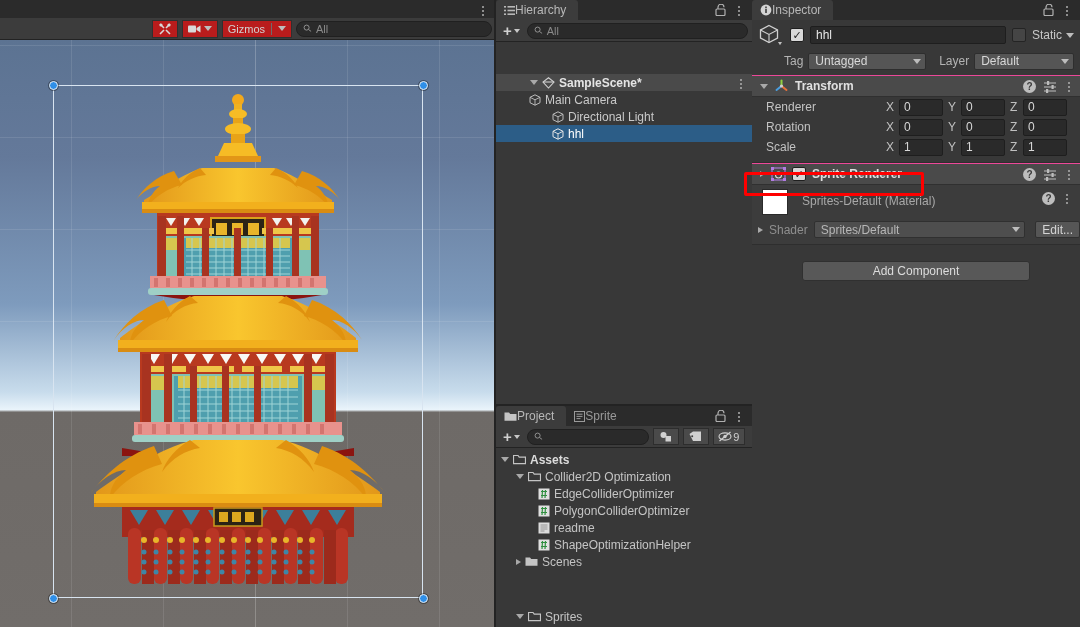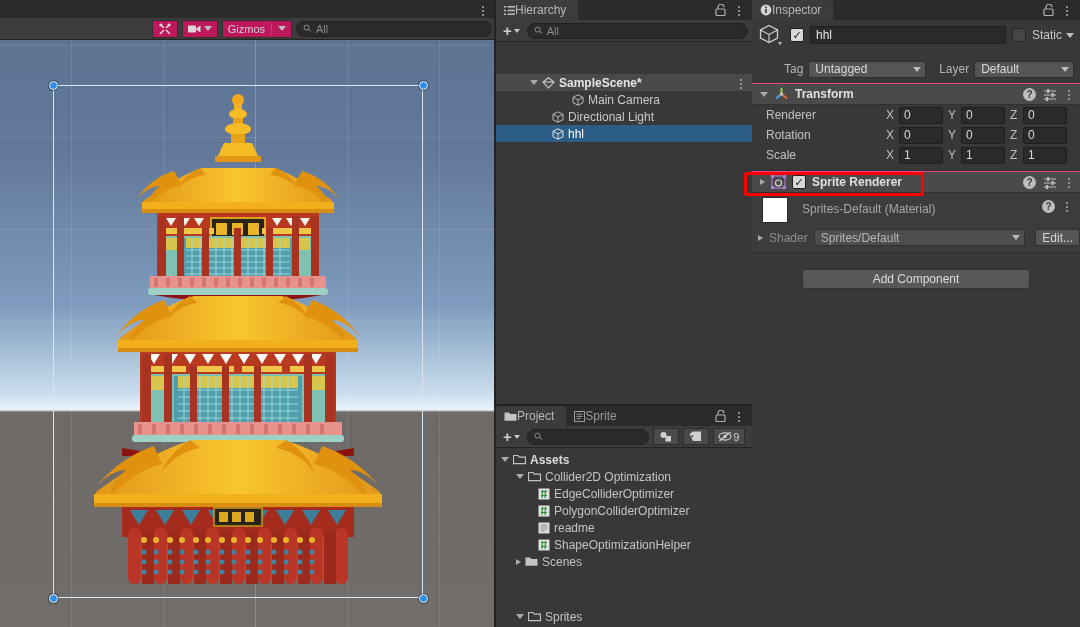--- a/index.html
+++ b/index.html
@@ -69,21 +69,21 @@
   
   .scene-view { position: absolute; left: 0; top: 0; width: 496px; height: 627px; background: #383838; }
   .scene-topbar { height: 18px; background: #2b2b2b; position: relative; }
   .scene-toolbar {
     position: absolute; top: 18px; left: 0; width: 496px; height: 22px;
     background: #3c3c3c; display: flex; align-items: center; justify-content: flex-end;
     gap: 0px; padding-right: 4px; border-bottom: 1px solid #232323;
   }
   .tb-btn {
     height: 18px; display: flex; align-items: center; justify-content: center;
-    gap: 3px; padding: 0 5px; background: #be185d; border: 1px solid #303030;
+    gap: 3px; padding: 0 5px; background: #b91c1c; border: 1px solid #303030;
     color: #d2d2d2; font-size: 11px;
   }
   .tb-sep { width: 4px; }
   .scene-canvas {
     position: absolute; top: 40px; left: 0; width: 496px; height: 587px;
     overflow: hidden;
     background: linear-gradient(to bottom,
       #5c7392 0%, #64799a 20%, #7e9bbd 45%, #c8dcec 60%, #eaf4fb 63%,
       #6e6a67 63.4%, #716d6a 100%);
   }
@@ -139,21 +139,21 @@
     border-radius: 2px; display: flex; align-items: center; justify-content: center;
     color: #1b1b1b; font-size: 11px; line-height: 11px; flex: 0 0 14px;
   }
   .chk.unchecked { background: #454545; border-color: #242424; color: transparent; }
   .namefield {
     flex: 1; height: 18px; background: #2a2a2a; border: 1px solid #1e1e1e;
     border-radius: 2px; color: #e6e6e6; font-size: 12px;
     display: flex; align-items: center; padding: 0 5px;
   }
   .static-grp { display: flex; align-items: center; gap: 4px; color: #c8c8c8; font-size: 12px; }
-  .go-line2 { display: flex; align-items: center; gap: 5px; height: 20px; margin-top: 14px; padding-left: 26px; }
+  .go-line2 { display: flex; align-items: center; gap: 5px; height: 20px; margin-top: 6px; padding-left: 26px; }
   .lbl { color: #b4b4b4; font-size: 12px; }
   .dropdown {
     height: 17px; background: #555555; border: 1px solid #2e2e2e; border-radius: 2px;
     display: flex; align-items: center; justify-content: space-between;
     padding: 0 4px 0 6px; color: #d8d8d8; font-size: 12px;
   }
   .dd-caret { width:0;height:0;border-left:4px solid transparent;border-right:4px solid transparent;border-top:5px solid #bdbdbd; }
 
   .comp-header {
     height: 22px; background: #4a4a4a; display: flex; align-items: center;
@@ -630,21 +630,21 @@
           <path d="M1 5 L12 5" stroke="#cfcfcf" stroke-width="1.1"></path>
         </svg>
         <span>SampleScene*</span>
         <span class="kebab row-kebab">
             <i></i>
             <i></i>
             <i></i>
           </span>
       </div>
 
-      <div class="hrow" style="padding-left:76px;">
+      <div class="hrow" style="padding-left:33px;">
         <svg width="12" height="12" viewBox="0 0 12 12">
           <path d="M6 0.8 L11 3.3 L11 8.7 L6 11.2 L1 8.7 L1 3.3 Z" fill="none" stroke="#bdbdbd" stroke-width="1"></path>
           <path d="M1 3.3 L6 5.8 L11 3.3 M6 5.8 L6 11.2" fill="none" stroke="#bdbdbd" stroke-width="0.9"></path>
         </svg>
         <span>Main Camera</span>
       </div>
 
       <div class="hrow" style="padding-left:56px;">
         <svg width="12" height="12" viewBox="0 0 12 12">
           <path d="M6 0.8 L11 3.3 L11 8.7 L6 11.2 L1 8.7 L1 3.3 Z" fill="none" stroke="#bdbdbd" stroke-width="1"></path>

